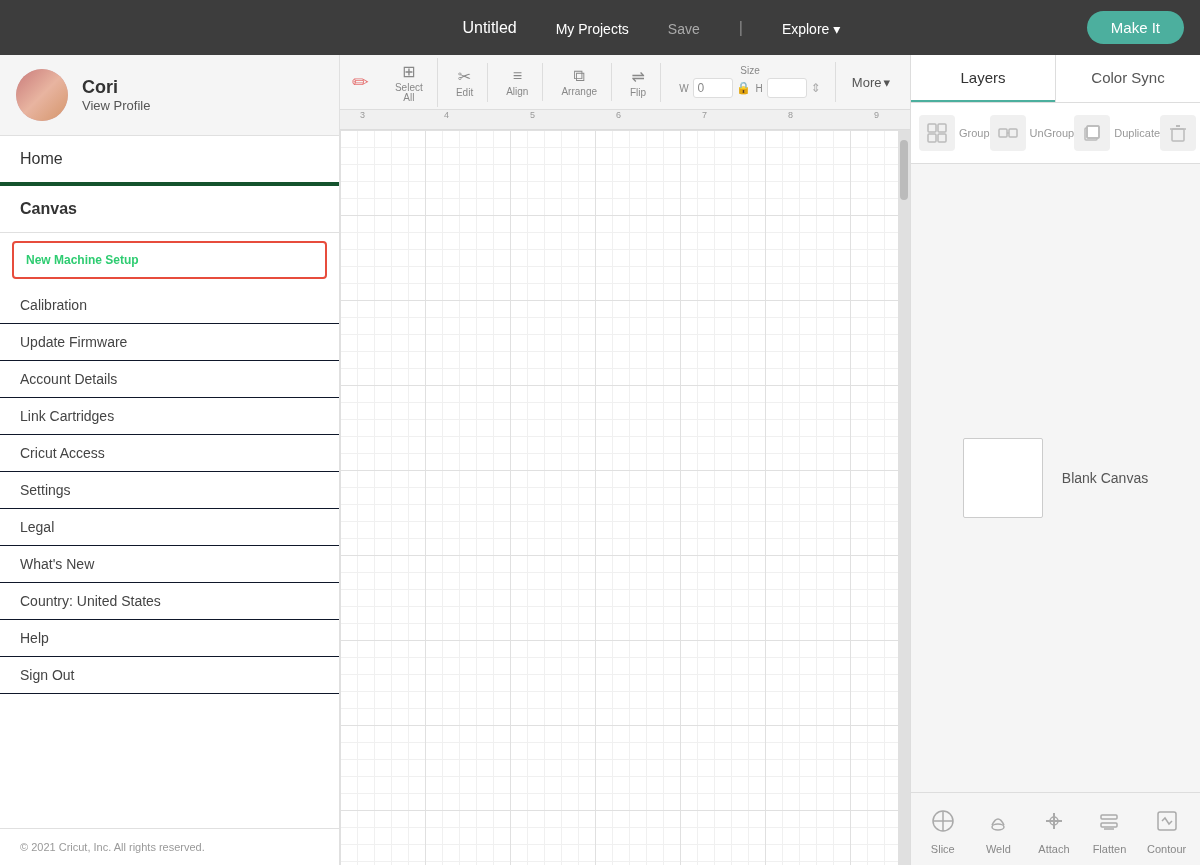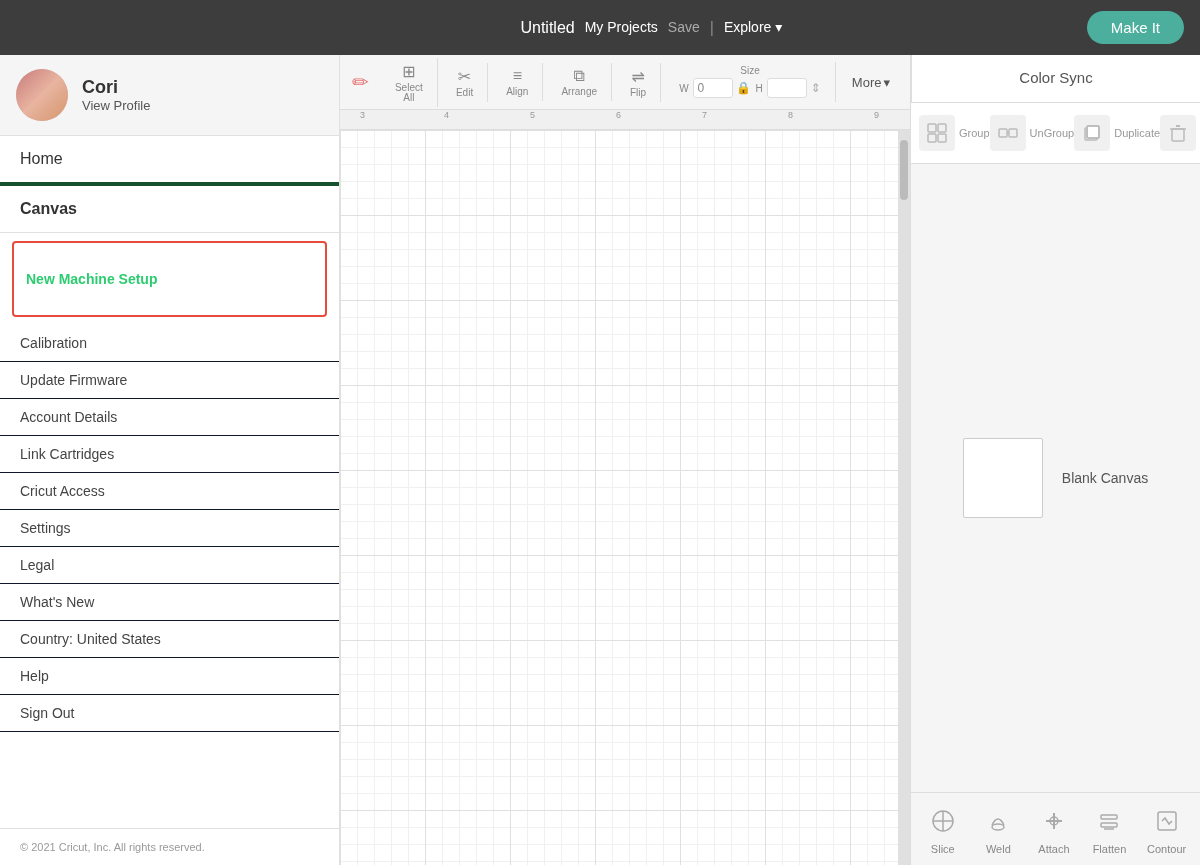--- a/index.html
+++ b/index.html
@@ -1,21 +1,21 @@
 <!DOCTYPE html>
 <html><head>
   <meta charset="utf-8">
   <style>
     * { box-sizing: border-box; margin: 0; padding: 0; }
     body { font-family: -apple-system, BlinkMacSystemFont, 'Segoe UI', sans-serif; width: 1200px; height: 865px; overflow: hidden; display: flex; flex-direction: column; background: #f0f0f0; }
 
     
     .header { height: 55px; background: #3d3d3d; display: flex; align-items: center; justify-content: space-between; padding: 0 16px; flex-shrink: 0; }
     .header-left { width: 200px; }
-    .header-center { display: flex; align-items: flex-start; gap: 10px; }
+    .header-center { display: flex; align-items: flex-end; gap: 39px; }
     .header-title { color: #fff; font-size: 16px; font-weight: 400; }
     .header-my-projects { color: #fff; font-size: 14px; cursor: pointer; }
     .header-save { color: #aaa; font-size: 14px; cursor: pointer; }
     .header-divider { color: #888; }
     .header-explore { display: flex; align-items: center; gap: 4px; color: #fff; font-size: 14px; cursor: pointer; }
     .header-right { display: flex; align-items: center; }
     .make-it-btn { background: #4caf9e; color: #fff; border: none; border-radius: 20px; padding: 8px 24px; font-size: 15px; cursor: pointer; font-weight: 500; }
 
     
     .main-layout { display: flex; flex: 1; overflow: hidden; }
@@ -25,21 +25,21 @@
     .sidebar-profile { display: flex; align-items: center; gap: 14px; padding: 14px 16px; background: #f5f5f5; border-bottom: 1px solid #e0e0e0; }
     .avatar { width: 52px; height: 52px; border-radius: 50%; background: #d4a9a9; overflow: hidden; flex-shrink: 0; display: flex; align-items: center; justify-content: center; }
     .avatar-img { width: 52px; height: 52px; border-radius: 50%; background: linear-gradient(135deg, #c97b7b 0%, #e8b4a0 50%, #d4956a 100%); }
     .profile-info { display: flex; flex-direction: column; }
     .profile-name { font-size: 18px; font-weight: 600; color: #333; }
     .profile-link { font-size: 13px; color: #555; cursor: pointer; }
 
     .sidebar-nav { flex: 1; }
     .nav-item-bold { font-size: 16px; font-weight: 400; color: #333; padding: 14px 20px; border-bottom: 4px solid #14532d; }
     .nav-item-canvas { font-size: 16px; font-weight: 600; color: #333; padding: 14px 20px; border-bottom: 1px solid #e0e0e0; }
-    .nav-item-highlighted { margin: 8px 12px; padding: 28px 12px; border: 2px solid #e74c3c; border-radius: 4px; color: #2ecc71; font-size: 14px; font-weight: 600; cursor: pointer; }
+    .nav-item-highlighted { margin: 8px 12px; padding: 10px 12px; border: 2px solid #e74c3c; border-radius: 4px; color: #2ecc71; font-size: 12px; font-weight: 600; cursor: pointer; }
     .nav-sub-item { padding: 10px 20px; font-size: 14px; color: #444; cursor: pointer; border-bottom: 1px solid #0f172a; }
     .sidebar-footer { padding: 12px 20px; font-size: 11px; color: #999; border-top: 1px solid #e0e0e0; }
 
     
     .canvas-area { flex: 1; display: flex; flex-direction: column; overflow: hidden; }
 
     
     .toolbar { height: 55px; background: #f5f5f5; border-bottom: 1px solid #ddd; display: flex; align-items: center; padding: 0 12px; gap: 4px; flex-shrink: 0; }
     .toolbar-pencil { color: #e57373; font-size: 20px; margin-right: 8px; cursor: pointer; }
     .toolbar-group { display: flex; align-items: center; gap: 2px; padding: 0 8px; border-right: 1px solid #ddd; }
@@ -219,20 +219,21 @@
         <div class="scroll-handle">
           <div class="scroll-thumb"></div>
         </div>
       </div>
     </div>
   </div>
 
   <div class="right-panel">
 
     <div class="panel-tabs">
+      <div class="panel-tab active">Layers</div>
       <div class="panel-tab-divider"></div>
       <div class="panel-tab">Color Sync</div>
     </div>
 
     <div class="panel-actions">
       <div class="panel-action">
         <div class="panel-action-icon">
           <svg width="22" height="22" viewBox="0 0 22 22" fill="none">
             <rect x="2" y="2" width="8" height="8" rx="1" stroke="#bbb" stroke-width="1.5" fill="none"></rect>
             <rect x="12" y="2" width="8" height="8" rx="1" stroke="#bbb" stroke-width="1.5" fill="none"></rect>

